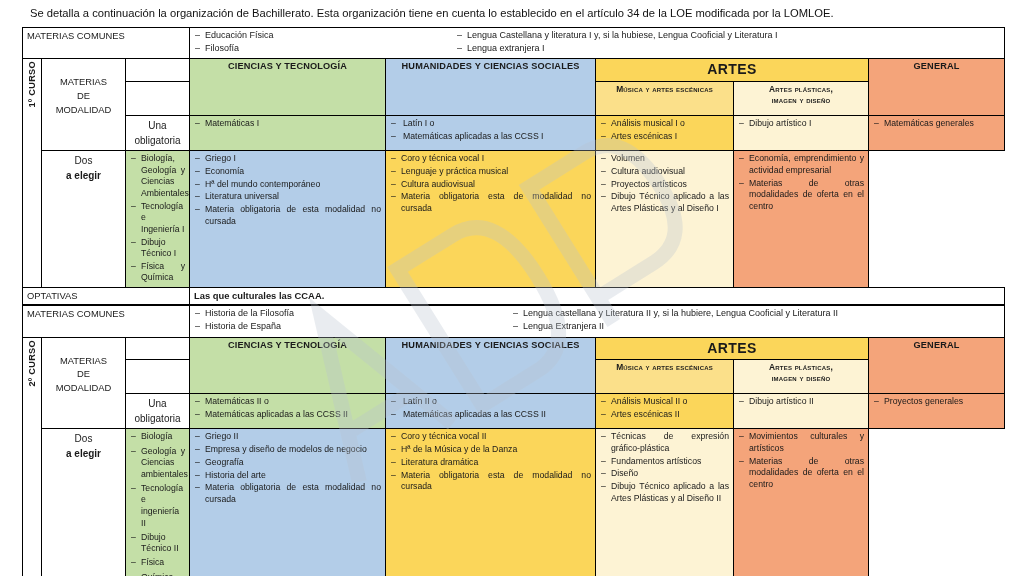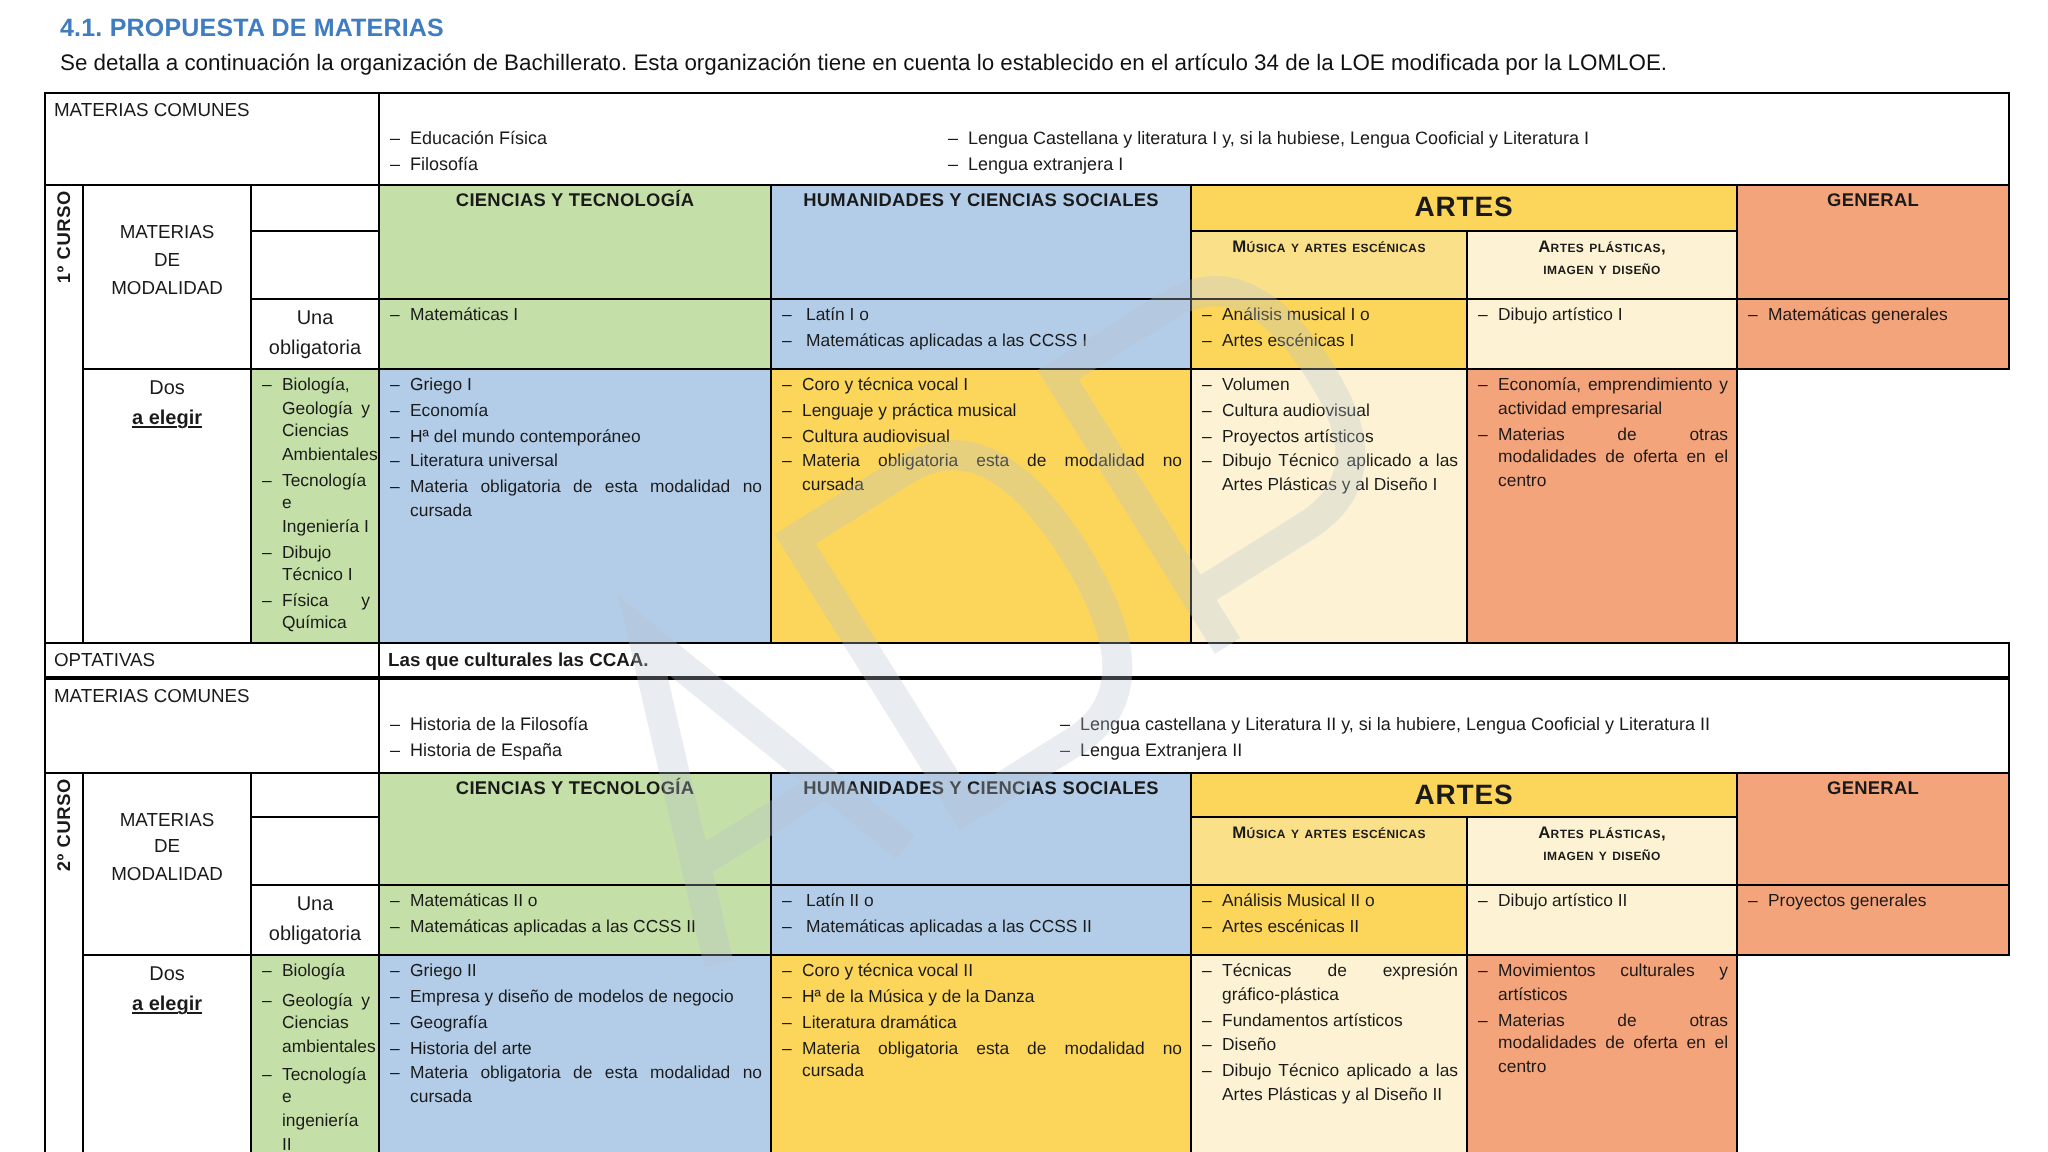--- a/index.html
+++ b/index.html
@@ -85,21 +85,21 @@
   .curso-rot {
     writing-mode: vertical-rl;
     transform: rotate(180deg);
     font-size: 9.2px;
     font-weight: bold;
     letter-spacing: .3px;
     white-space: nowrap;
   }
 
   .mid { vertical-align: middle; }
-  .bold { font-weight: bold; text-decoration: underline; }
+  .bold { font-weight: bold; }
 
   .cell-comunes {
     vertical-align: middle;
     font-size: 9.4px;
     padding-left: 8px;
   }
   .cell-modalidad {
     vertical-align: middle;
     text-align: center;
     font-size: 9.4px;
@@ -185,22 +185,21 @@
   }
   ul.mlist.loose > li { margin-bottom: 2.6px; }
   ul.mlist.wide > li  { padding-left: 13px; }
 
   .cell-pad { padding: 4px 6px 4px 4px; }
   .cell-pad-s { padding: 3px 5px 3px 4px; }
 
   
   .comunes-flex {
     display: flex;
-    gap: 17px;
-    margin-top: 15px;
+    gap: 0;
   }
   .comunes-col-a { width: 262px; flex: 0 0 262px; }
   .comunes-col-b { flex: 1 1 auto; }
   .comunes-flex ul.mlist > li { text-align: left; font-size: 9px; }
 
   .comunes2-col-a { width: 318px; flex: 0 0 318px; }
 </style>
 </head>
 <body>
 
@@ -209,21 +208,20 @@
     <g transform="rotate(-32 270 235)" fill="none" stroke="#b9c3cf" stroke-width="15">
       <path d="M40 300 L95 140 L150 300"></path>
       <path d="M62 252 L128 252"></path>
       <path d="M185 300 L185 140 L250 140 Q300 140 300 220 Q300 300 250 300 Z"></path>
       <path d="M340 300 L340 140 L405 140 Q452 140 452 210 Q452 270 405 270 L340 270"></path>
     </g>
   </svg>
 </div>
 
 <div class="doc-head">
-  <div class="doc-title">4.1. PROPUESTA DE MATERIAS</div>
   <div class="doc-sub">Se detalla a continuación la organización de Bachillerato. Esta organización tiene en cuenta lo establecido en el artículo 34 de la LOE modificada por la LOMLOE.</div>
 </div>
 
 <div class="tbl-wrap">
 <table class="matrix">
   <colgroup>
     <col class="c-curso">
         <col class="c-block">
         <col class="c-sel">
     <col class="c-cien">

